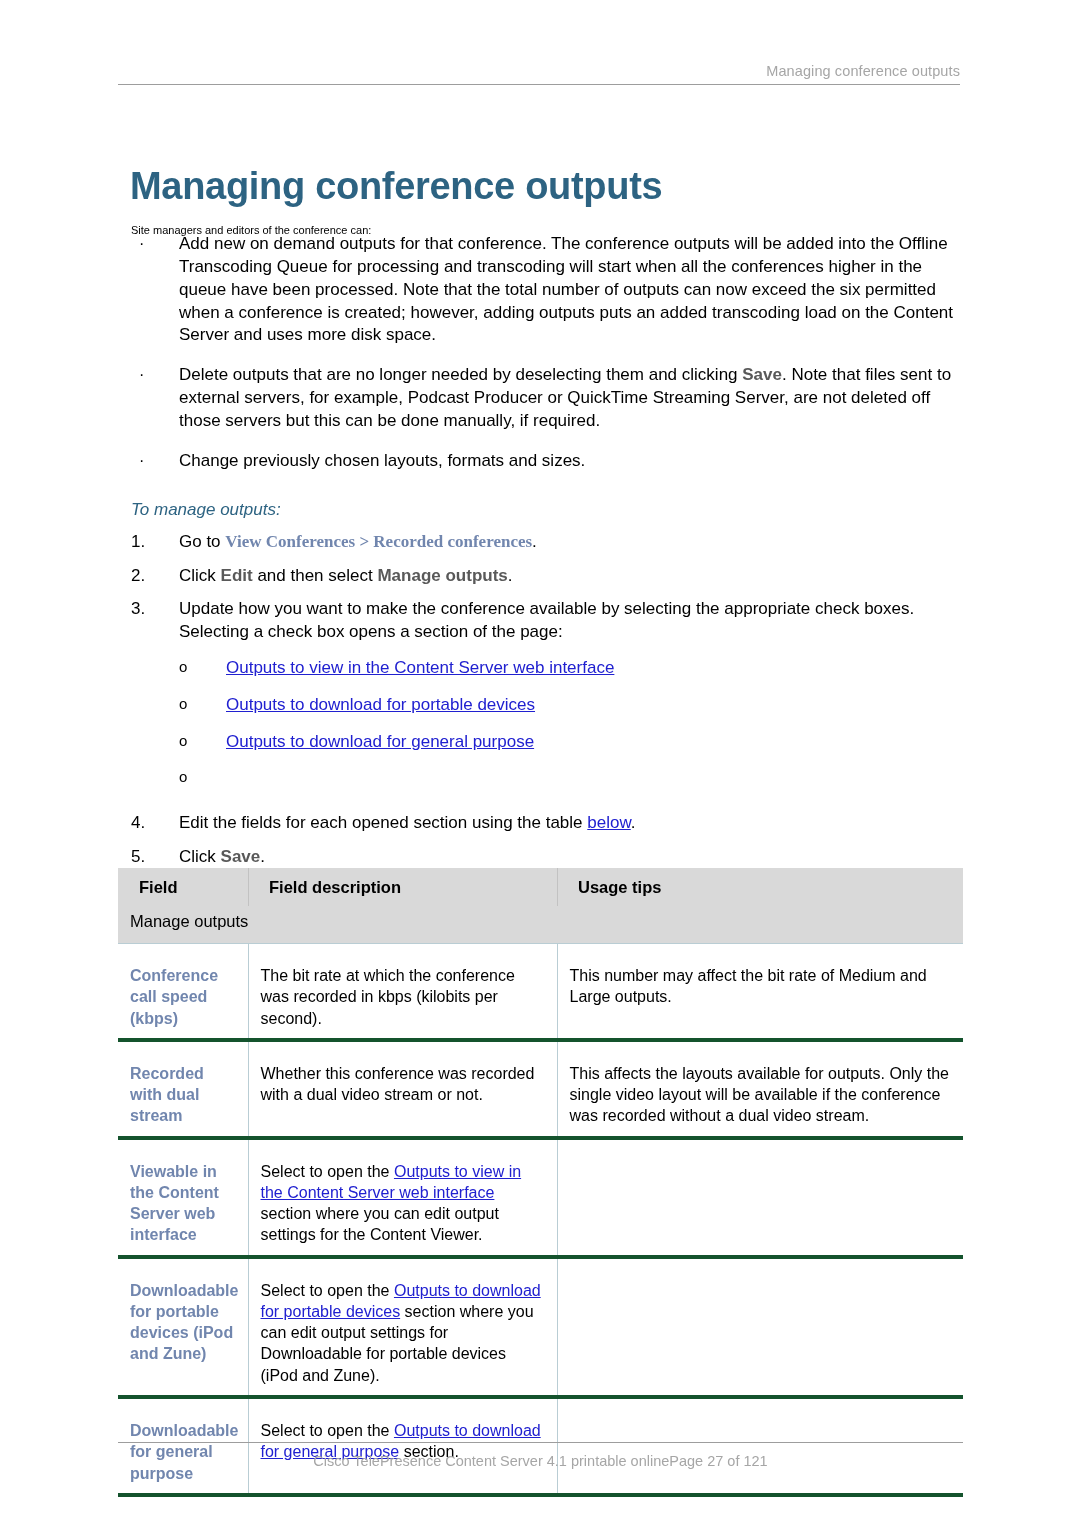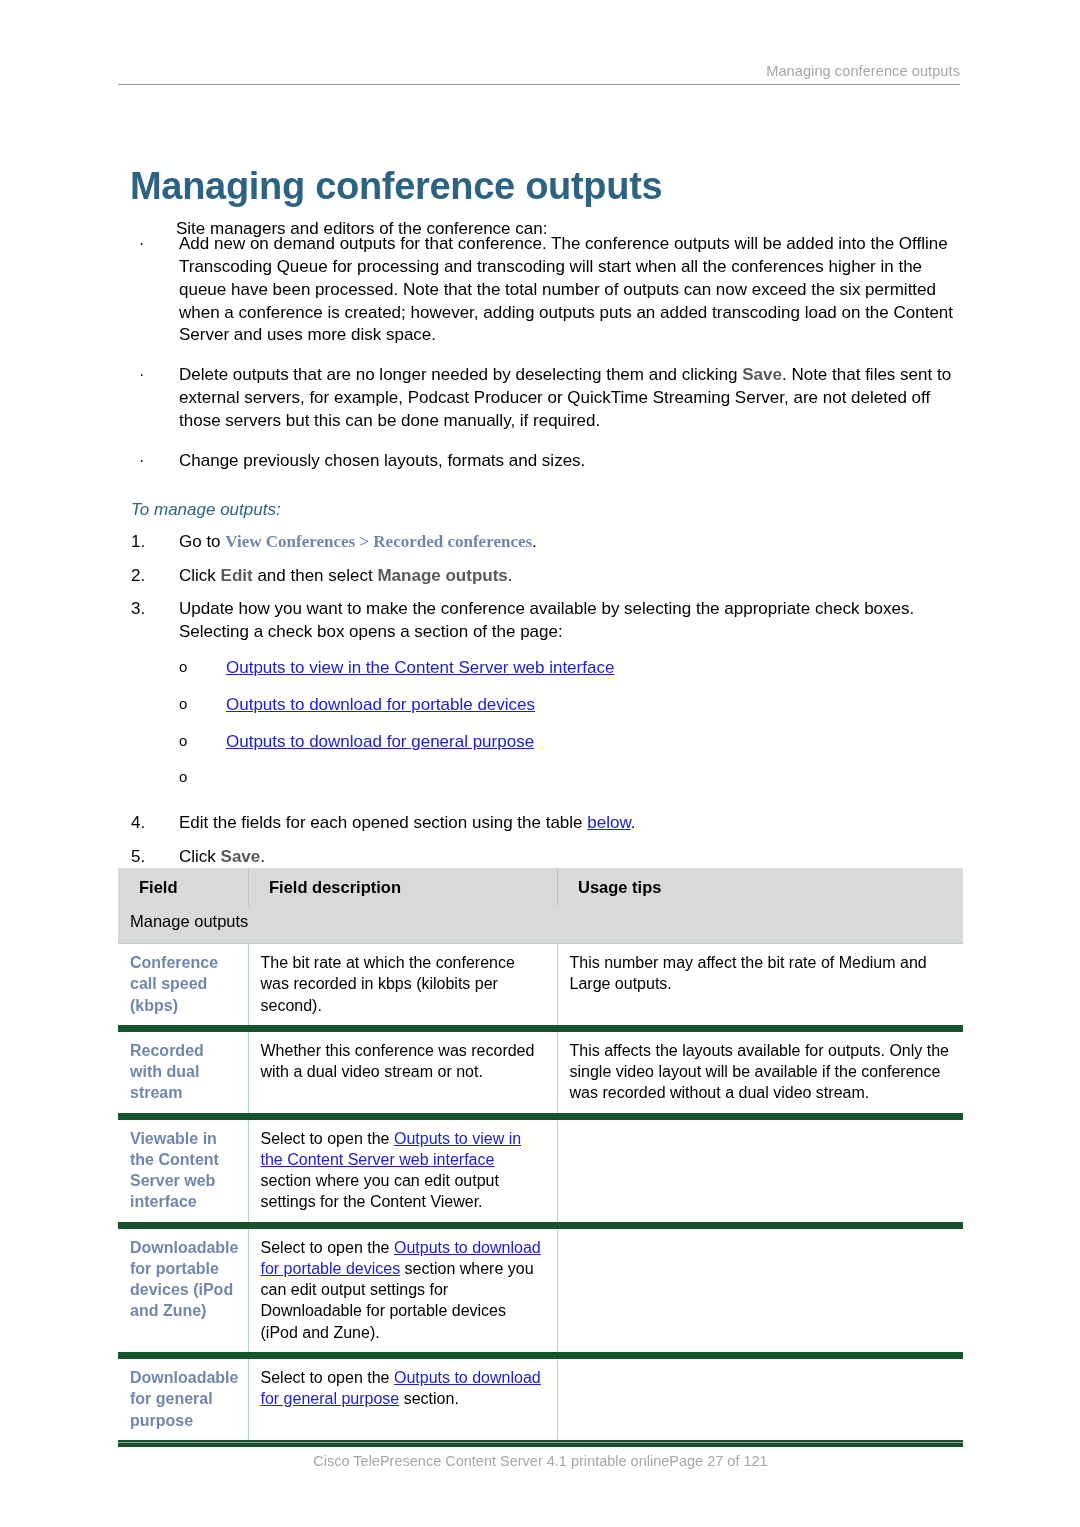--- a/index.html
+++ b/index.html
@@ -48,25 +48,24 @@
     font-weight: bold;
     color: #2d6382;
     letter-spacing: -0.3px;
     white-space: nowrap;
   }
 
   
   .intro {
     position: absolute;
     left: 131px;
-    top: 201px;
+    top: 212px;
     width: 830px;
-    font-size: 17px;
+    font-size: 11px;
     line-height: 1.32;
-    margin-left: 45px;
   }
 
   
   .bullet-list {
     position: absolute;
     left: 131px;
     top: 233px;
     width: 830px;
   }
   .bullet-item {
@@ -185,22 +184,22 @@
   }
   .field-table tr.section-row td {
     background: #d9d9d9;
     font-size: 16.5px;
     padding: 6px 10px 12px 12px;
     border: none;
     vertical-align: top;
   }
   .field-table tbody.body-rows tr td {
     border-top: 1px solid #b9cdd4;
-    border-bottom: 7px solid #14532d;
-    padding: 8px 11px 9px 12px;
+    border-bottom: 4px solid #14532d;
+    padding: 21px 11px 9px 12px;
     vertical-align: top;
     line-height: 1.33;
     background: #fff;
   }
   .field-table tbody.body-rows tr td.col-field {
     color: #7186ae;
     font-weight: bold;
     border-right: 1px solid #b9cdd4;
   }
   .field-table tbody.body-rows tr td.col-desc {

